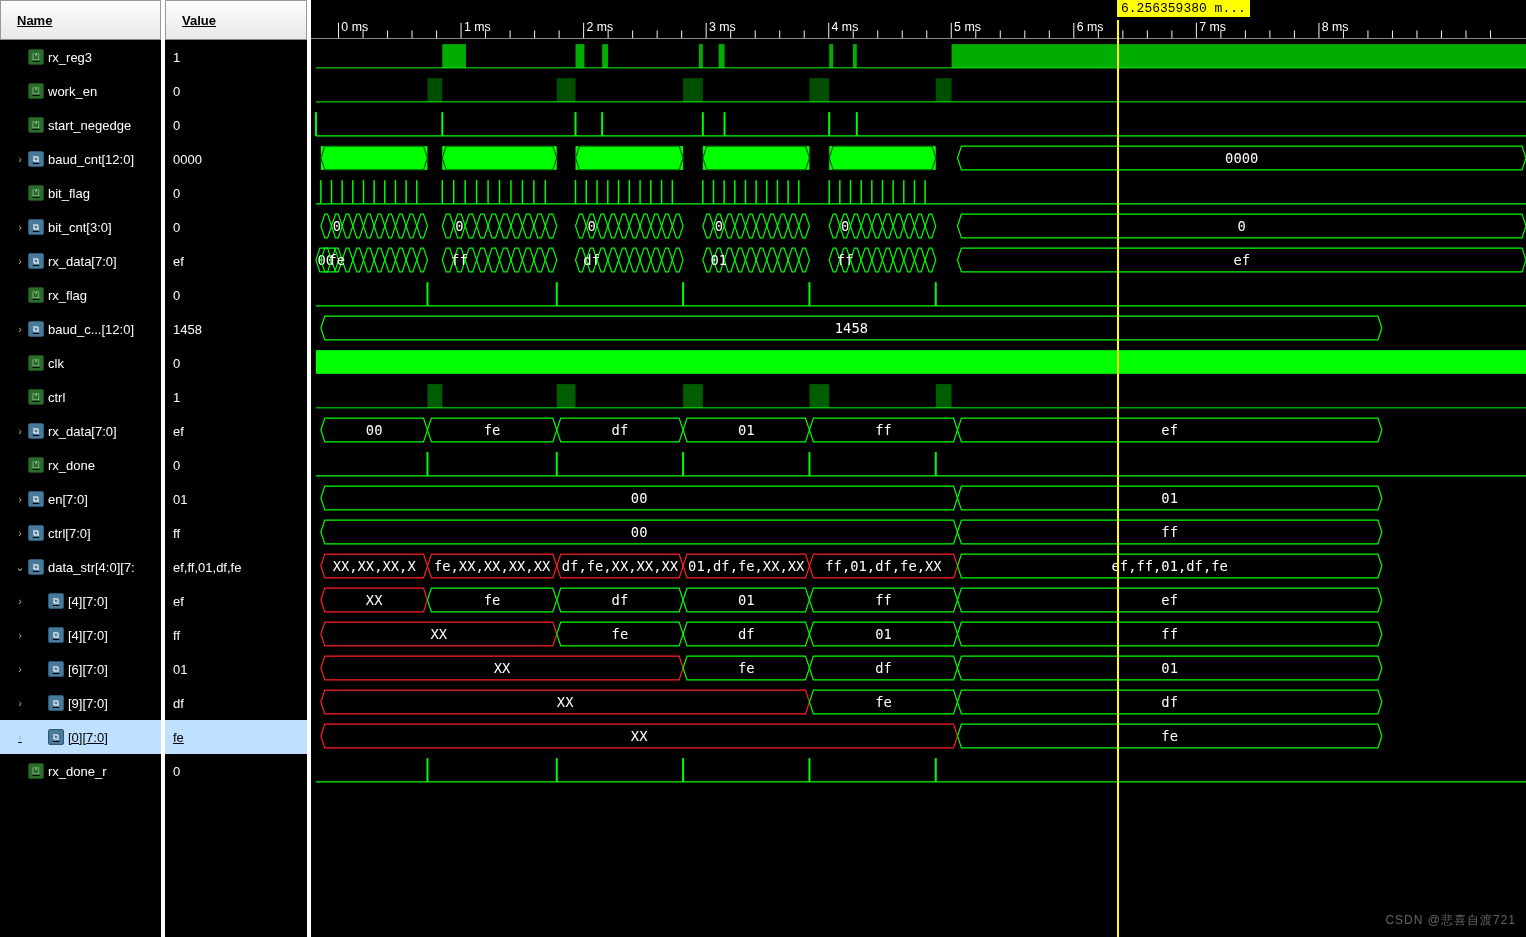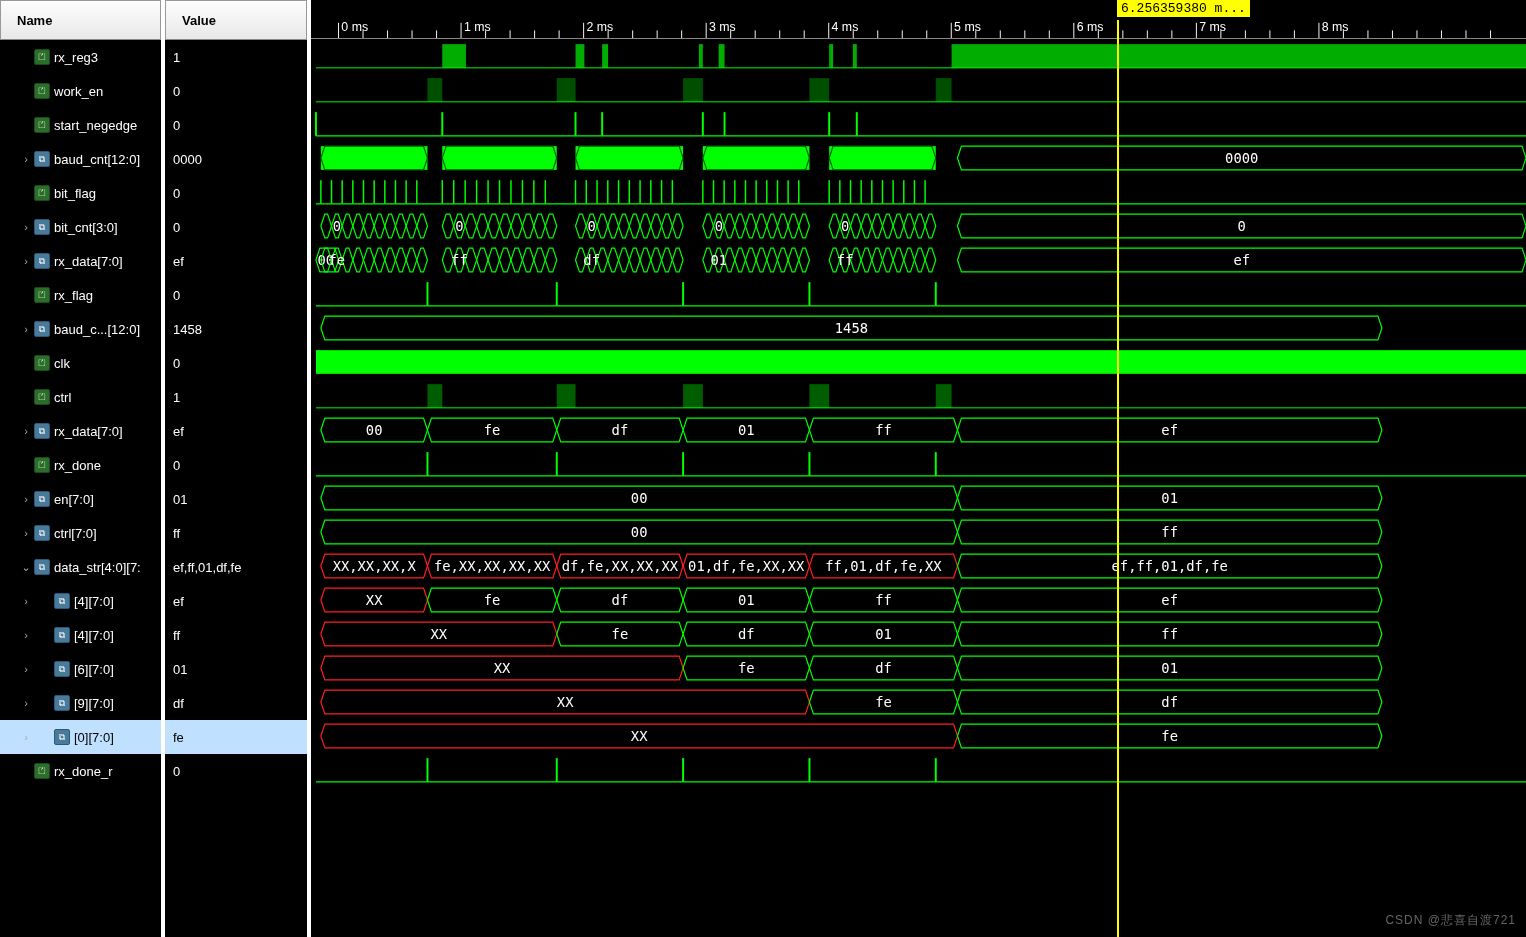--- a/index.html
+++ b/index.html
@@ -1,24 +1,24 @@
 <!DOCTYPE html>
 <html><head>
 <meta charset="utf-8">
 <style>
   * { margin: 0; padding: 0; box-sizing: border-box; }
   body { background: #000; font-family: Arial, sans-serif; font-size: 13px; color: #000; overflow: hidden; }
   .container { display: flex; width: 1526px; height: 937px; background: #000; }
-  .panels-row { display: flex; }
+  .panels-row { display: flex; text-decoration: underline; }
   .panel { background: #000; border-right: 4px solid #fff; }
   .panel-header { background: linear-gradient(#fdfdfd, #e8e8e8); height: 40px; display: flex; align-items: center; padding-left: 16px; font-weight: bold; border: 1px solid #999; border-bottom: 1px solid #888; }
   .name-panel { width: 165px; }
   .value-panel { width: 146px; }
   .signal-rows { }
-  .row { height: 34px; display: flex; align-items: center; padding-left: 20px; color: #fff; white-space: nowrap; overflow: hidden; }
+  .row { height: 34px; display: flex; align-items: center; padding-left: 14px; color: #fff; white-space: nowrap; overflow: hidden; }
   .row.selected { background: #bfe1ff; color: #000; }
   .value-panel .row { padding-left: 8px; }
   .expander { width: 12px; display: inline-block; text-align: center; color: #aaa; font-size: 11px; margin-right: 2px;}
   .sig-icon { width: 16px; height: 16px; display: inline-flex; align-items: center; justify-content: center; margin-right: 4px; font-size: 10px; border-radius: 2px; }
   .ico-sig { background: #2a6e2a; color: #fff; border: 1px solid #1a4a1a;}
   .ico-sig::before { content: "⏍"; font-size: 9px;}
   .ico-bus { background: #4a7a9a; color: #fff; border: 1px solid #2a5a7a;}
   .ico-bus::before { content: "⧉"; font-size: 9px;}
   .indent { display: inline-block; }
   .indent-1 { width: 20px; }

